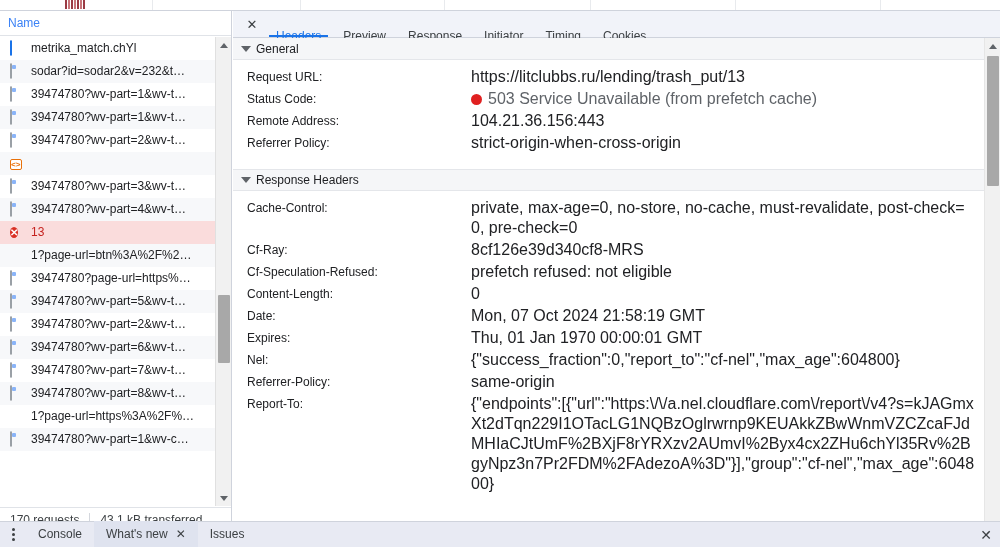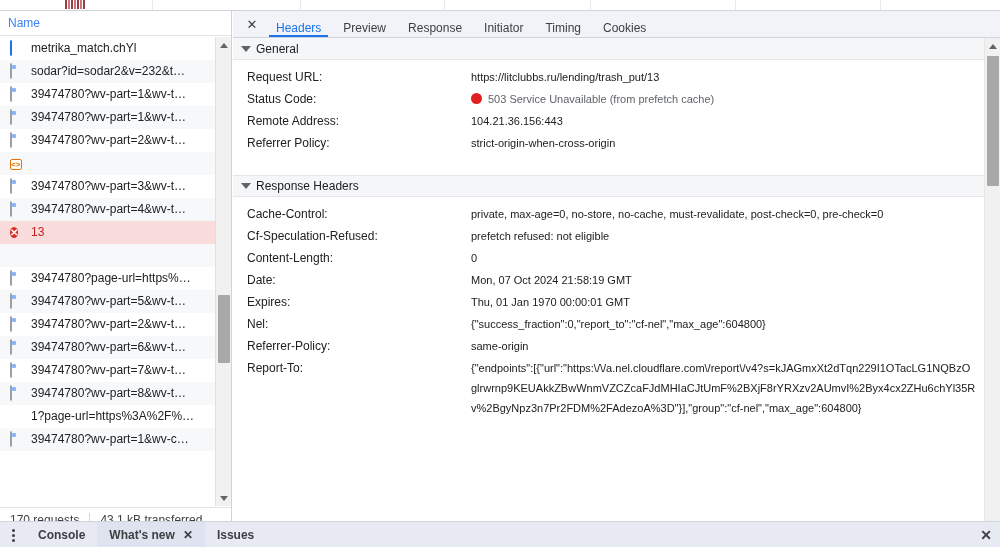--- a/index.html
+++ b/index.html
@@ -147,21 +147,21 @@
     background: #f1f3f9;
     border-bottom: 1px solid #cfd3dc;
     padding-left: 6px;
   }
   .tab-close {
     width: 26px; height: 26px; display: flex; align-items: center; justify-content: center;
     color: #3c4043; font-size: 13px;
   }
   .tab {
     height: 26px; line-height: 26px;
-    padding: 4px 11px;
+    padding: 12px 11px;
     font-size: 12px; color: #3c4043;
     position: relative;
     white-space: nowrap;
   }
   .tab.active { color: #1a73e8; }
   .tab.active:after {
     content: ""; position: absolute; left: 4px; right: 4px; bottom: 0; height: 2px;
     background: #1a73e8;
   }
 
@@ -186,47 +186,47 @@
   .kv { padding: 6px 0 8px 0; }
   .kvrow { display: flex; align-items: flex-start; padding: 1px 0; gap: 8px; }
   .kvkey {
     flex: 0 0 230px;
     padding-left: 14px;
     font-size: 12px; color: #202124;
     line-height: 20px;
   }
   .kvval {
     flex: 1 1 auto;
-    font-size: 11px; color: #202124;
+    font-size: 16px; color: #202124;
     line-height: 20px;
     word-break: break-all;
     padding-right: 24px;
   }
   .kvval.muted { color: #5f6368; }
   .status-dot {
     display: inline-block;
     width: 11px; height: 11px; border-radius: 50%;
     background: #e02020;
     margin-right: 6px;
     position: relative; top: 1px;
   }
-  .sec-head.rh { margin-top: 13px; border-top: 1px solid #e4e6ea; }
+  .sec-head.rh { margin-top: 7px; border-top: 1px solid #e4e6ea; }
 
   
   .sb-d {
     position: absolute; right: 0; top: 27px; bottom: 0; width: 16px;
     background: #f1f1f1; border-left: 1px solid #e6e6e6;
   }
 
   
   .drawer {
     position: absolute; left: 0; bottom: 0; width: 1000px; height: 26px;
     background: #e8eaf3;
     border-top: 1px solid #cfd3dc;
-    display: flex; align-items: flex-start; font-weight: bold;
+    display: flex; align-items: flex-end;
   }
   .kebab {
     width: 26px; height: 26px; display: flex; flex-direction: column;
     align-items: center; justify-content: center; gap: 2px;
   }
   .kebab span { width: 3px; height: 3px; border-radius: 50%; background: #3c4043; display: block; }
   .dtab {
     height: 26px; line-height: 26px; padding: 0 12px;
     font-size: 12px; color: #3c4043; white-space: nowrap;
     display: flex; align-items: center; gap: 8px;
@@ -297,20 +297,21 @@
           <div class="row">
             <span class="row-icon"><span class="ic-img"></span></span>
             <span class="row-label">39474780?wv-part=4&amp;wv-t…</span>
           </div>
           <div class="row selected">
             <span class="row-icon"><span class="ic-error">✕</span></span>
             <span class="row-label">13</span>
           </div>
           <div class="row">
             <span class="row-icon"><span class="ic-none"></span></span>
+            <span class="row-label">1?page-url=btn%3A%2F%2…</span>
           </div>
           <div class="row">
             <span class="row-icon"><span class="ic-img"></span></span>
             <span class="row-label">39474780?page-url=https%…</span>
           </div>
           <div class="row">
             <span class="row-icon"><span class="ic-img"></span></span>
             <span class="row-label">39474780?wv-part=5&amp;wv-t…</span>
           </div>
           <div class="row">
@@ -397,20 +398,24 @@
         <div class="sec-head rh">
           <span class="tri"></span>
           <span>Response Headers</span>
         </div>
         <div class="kv" id="rh-kv">
             <div class="kvrow">
               <div class="kvkey">Cache-Control:</div>
               <div class="kvval">private, max-age=0, no-store, no-cache, must-revalidate, post-check=0, pre-check=0</div>
             </div>
             <div class="kvrow">
+              <div class="kvkey">Cf-Ray:</div>
+              <div class="kvval">8cf126e39d340cf8-MRS</div>
+            </div>
+            <div class="kvrow">
               <div class="kvkey">Cf-Speculation-Refused:</div>
               <div class="kvval">prefetch refused: not eligible</div>
             </div>
             <div class="kvrow">
               <div class="kvkey">Content-Length:</div>
               <div class="kvval">0</div>
             </div>
             <div class="kvrow">
               <div class="kvkey">Date:</div>
               <div class="kvval">Mon, 07 Oct 2024 21:58:19 GMT</div>

